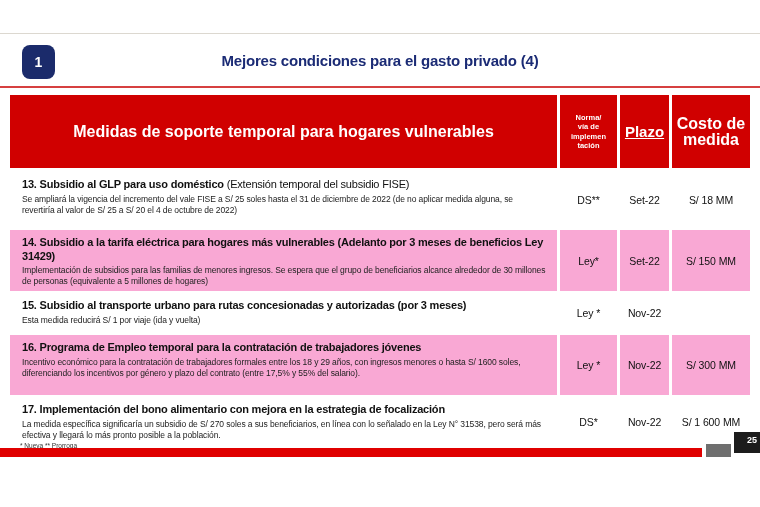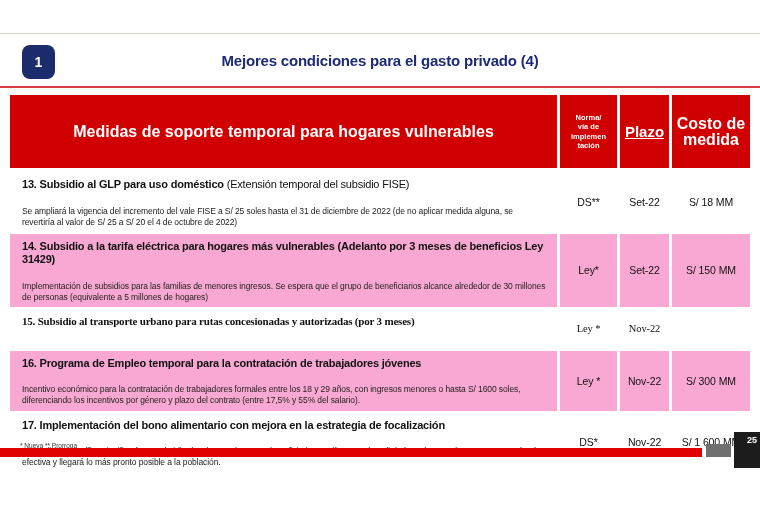--- a/index.html
+++ b/index.html
@@ -53,47 +53,47 @@
   .trow { margin-bottom: 2px; }
   .trow .cell { background: #ffffff; }
   .trow.shaded .cell { background: #f9a8d4; }
   .cell.measure { padding: 6px 10px 4px 12px; }
   .mtitle {
     font-size: 11px; line-height: 13.5px; font-weight: bold;
     color: #111; letter-spacing: -0.2px;
   }
   .mtitle .suffix { font-weight: normal; }
   .mdesc {
-    margin-top: 14px; font-size: 8.5px; line-height: 11px;
+    margin-top: 2px; font-size: 8.5px; line-height: 11px;
     color: #222; letter-spacing: -0.1px;
   }
   .cell.val {
     display: flex; align-items: center; justify-content: center;
     font-size: 10.5px; color: #111; text-align: right;
     letter-spacing: -0.1px;
   }
   .r13 { min-height: 56px; }
   .r14 { min-height: 56px; }
-  .r15 { min-height: 40px; font-family: Liberation Serif, serif; }
+  .r15 { min-height: 40px; }
   .r16 { min-height: 60px; }
   .r17 { min-height: 50px; }
   .footnote {
     position: absolute; left: 20px; top: 442px;
     font-size: 6.5px; color: #333;
   }
   .bottom-red-bar {
     position: absolute; left: 0; top: 448px; width: 702px; height: 9px;
     background: #e00000;
   }
   .bottom-gray-box {
     position: absolute; left: 706px; top: 444px; width: 25px; height: 13px;
     background: #6f6f6f;
   }
   .page-box {
-    position: absolute; left: 734px; top: 432px; width: 26px; height: 36px;
+    position: absolute; left: 734px; top: 432px; width: 26px; height: 21px;
     background: #1c1c1c;
     color: #ffffff; font-size: 9px; font-weight: bold;
     display: flex; align-items: flex-start; justify-content: flex-end;
     padding: 3px 3px 0 0;
   }
 </style>
 </head>
 <body>
 
 <div class="top-hairline"></div>
@@ -133,20 +133,21 @@
       <div class="mdesc">Implementación de subsidios para las familias de menores ingresos. Se espera que el grupo de beneficiarios alcance alrededor de 30 millones de personas (equivalente a 5 millones de hogares)</div>
     </div>
     <div class="cell val">Ley*</div>
     <div class="cell val">Set-22</div>
     <div class="cell val">S/ 150 MM</div>
   </div>
 
   <div class="trow r15">
     <div class="cell measure">
       <div class="mtitle"><span>15. Subsidio al transporte urbano para rutas concesionadas y autorizadas (por 3 meses)</span><span class="suffix"></span></div>
+      <div class="mdesc">Esta medida reducirá S/ 1 por viaje (ida y vuelta)</div>
     </div>
     <div class="cell val">Ley *</div>
     <div class="cell val">Nov-22</div>
   </div>
 
   <div class="trow shaded r16">
     <div class="cell measure">
       <div class="mtitle"><span>16. Programa de Empleo temporal para la contratación de trabajadores jóvenes</span><span class="suffix"></span></div>
       <div class="mdesc">Incentivo económico para la contratación de trabajadores formales entre los 18 y 29 años, con ingresos menores o hasta S/ 1600 soles, diferenciando los incentivos por género y plazo del contrato (entre 17,5% y 55% del salario).</div>
     </div>

